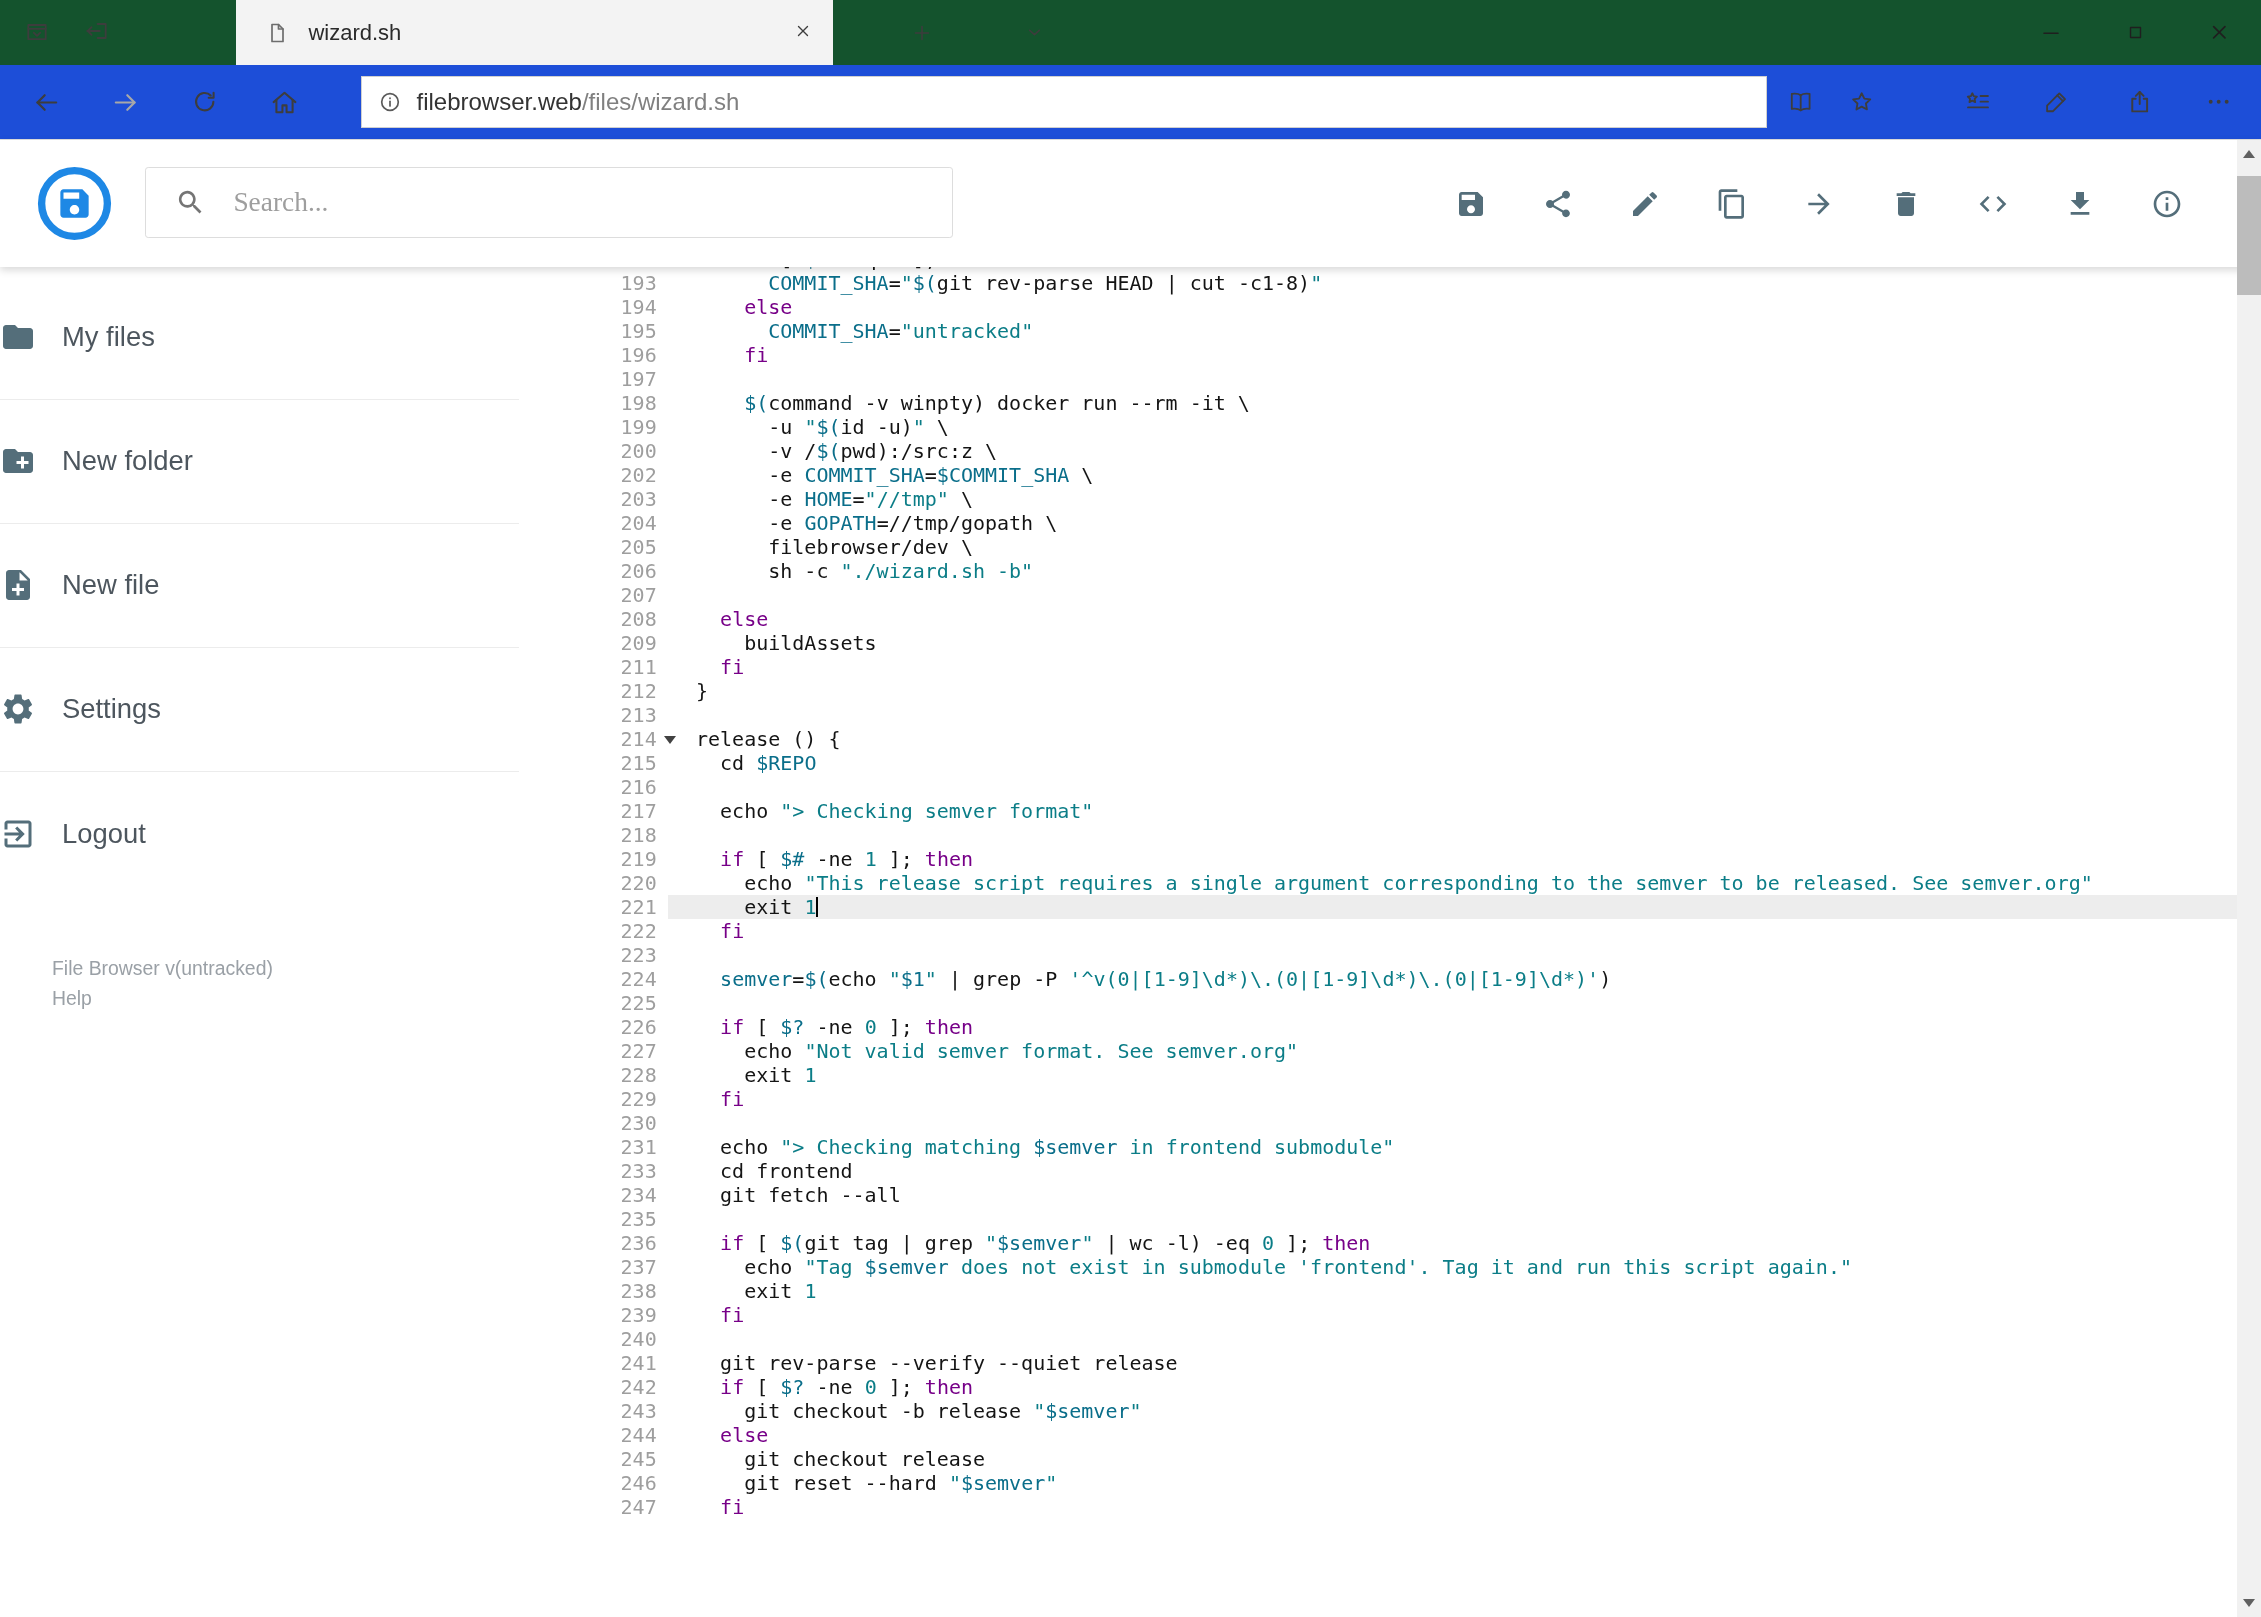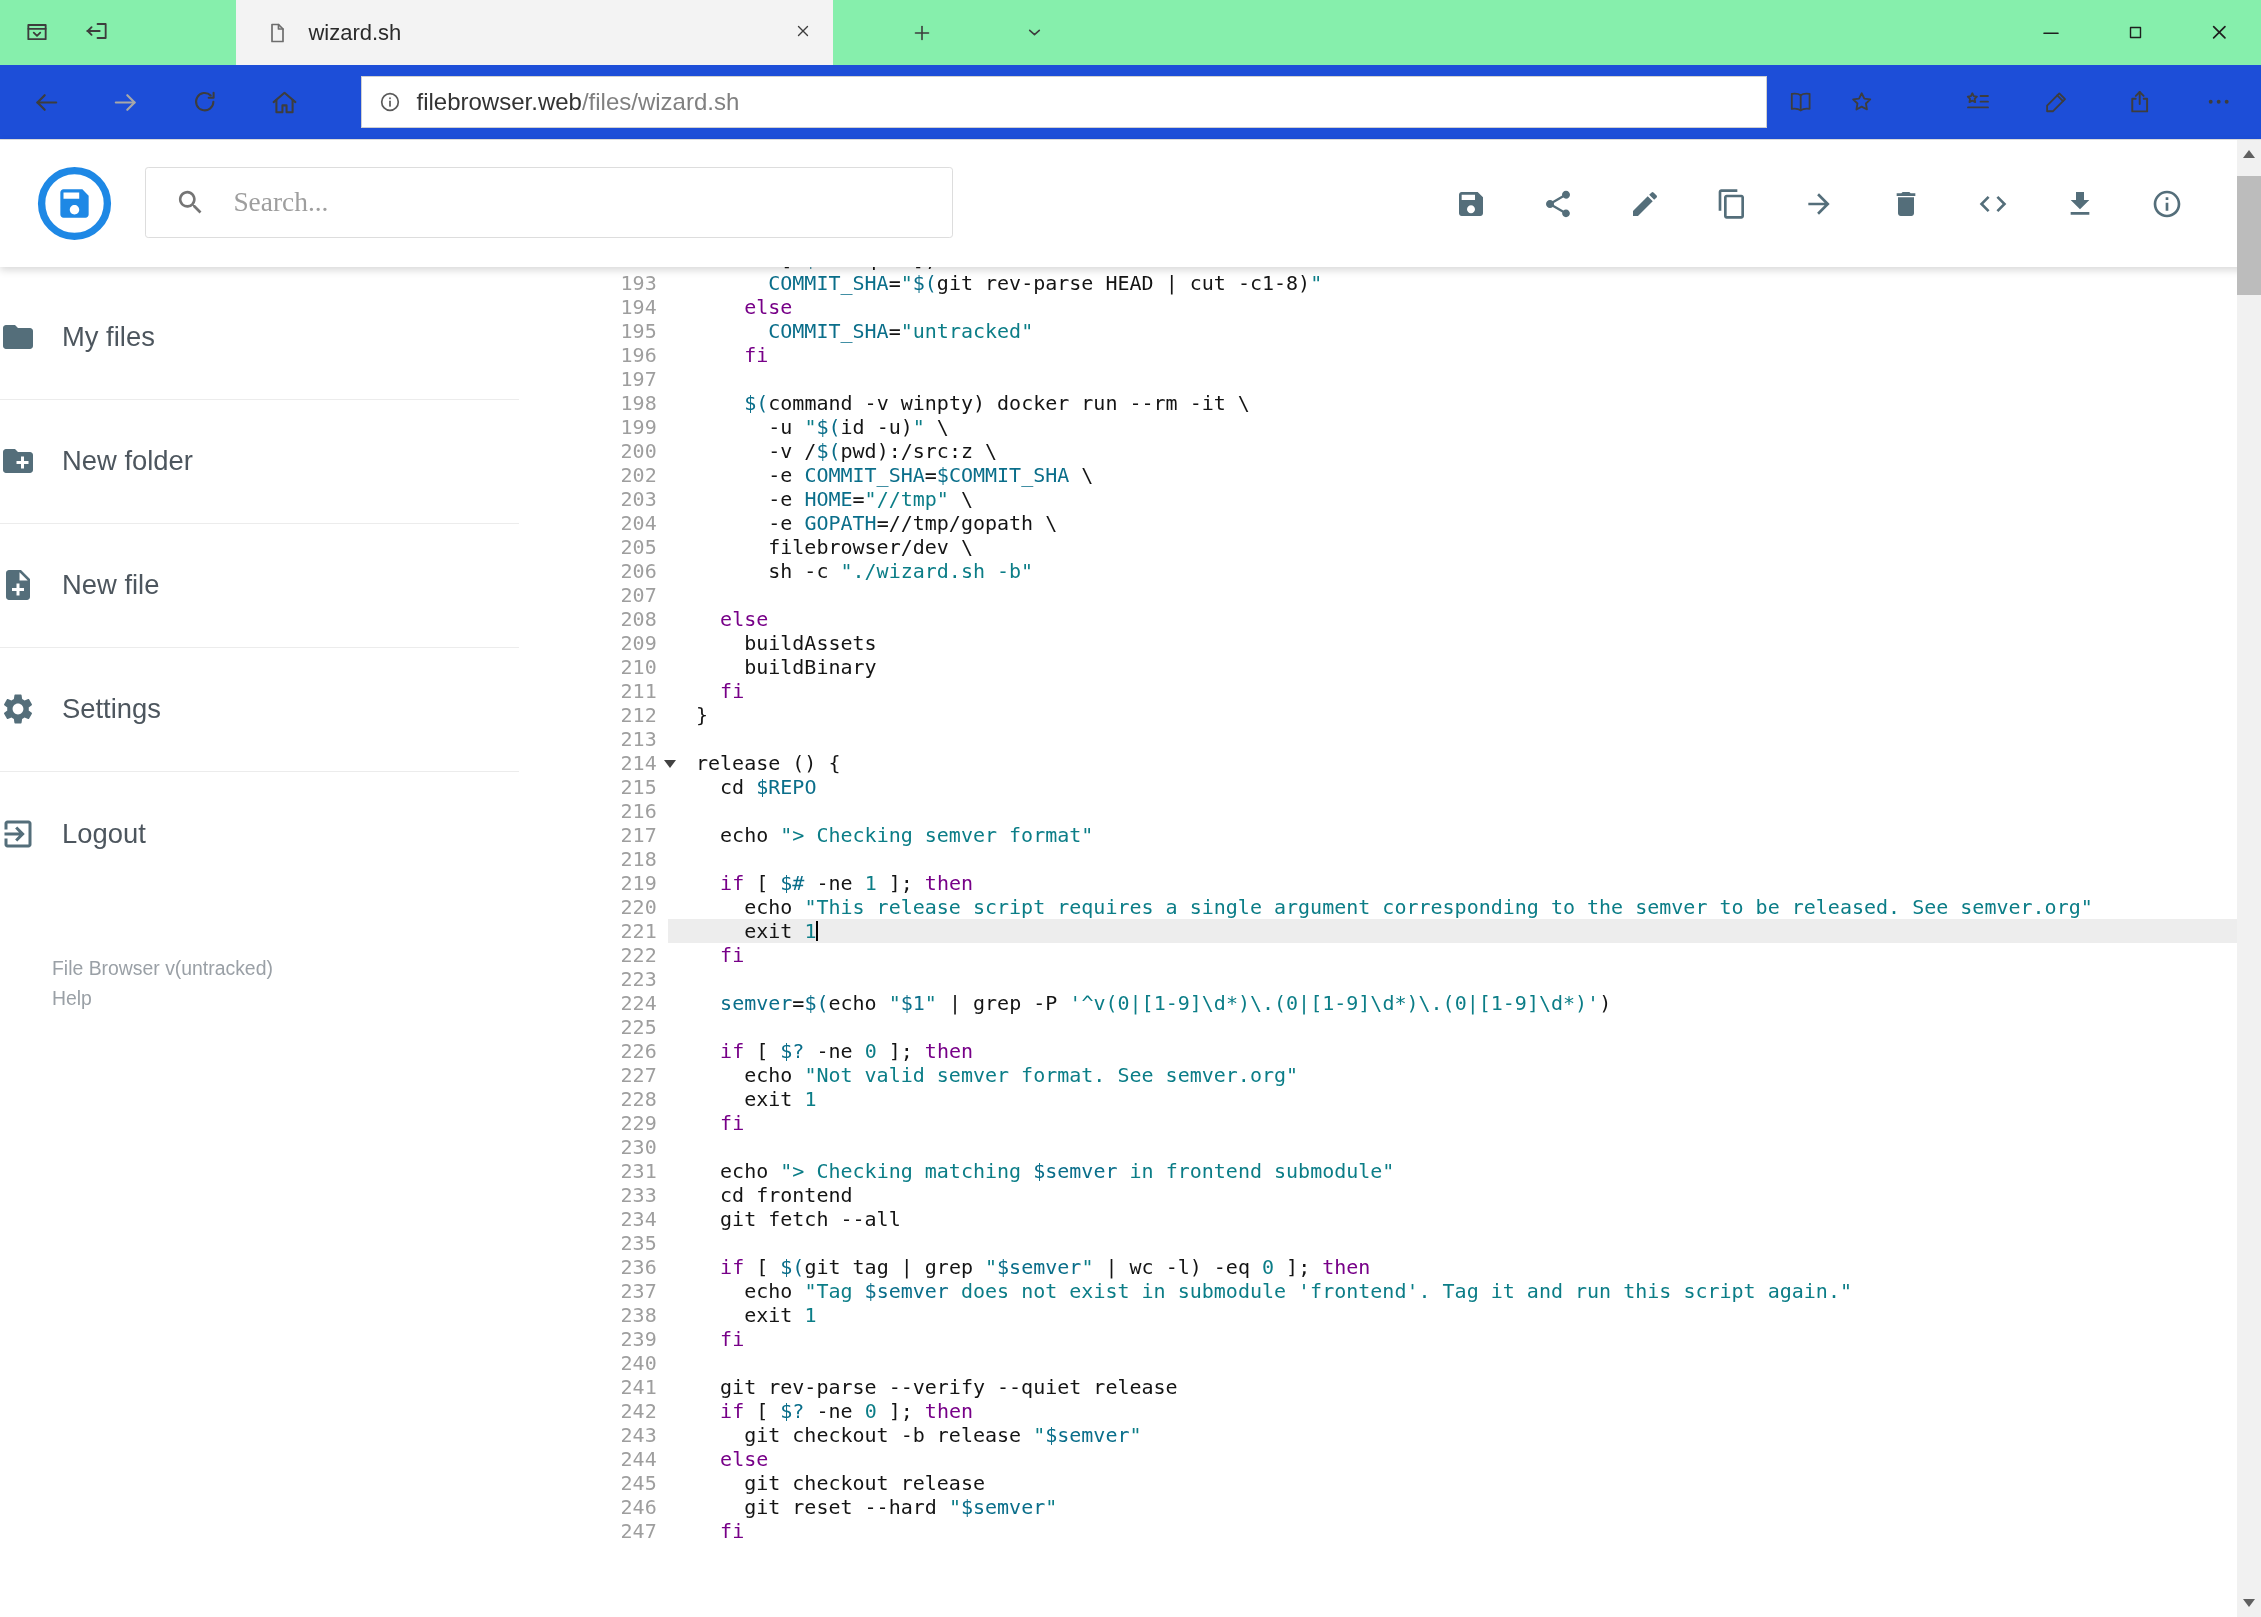--- a/index.html
+++ b/index.html
@@ -7,21 +7,21 @@
   button{cursor:pointer;}
   html,body{width:2261px;height:1617px;}
   body{font-family:"Liberation Sans",sans-serif;background:#fff;overflow:hidden;position:relative;color:#222;}
   .ic{display:inline-flex;align-items:center;justify-content:center;color:#3d3d3d;}
   .ic svg{width:100%;height:100%;display:block;}
   .ic22{width:18px;height:18px}.ic26{width:21px;height:21px}.ic28{width:22.6px;height:22.6px}
   .ic30{width:24px;height:24px}.ic32{width:26px;height:26px}.ic34{width:27.4px;height:27.4px}
   .ic36{width:29px;height:29px}.ic38{width:31px;height:31px}.ic44{width:36px;height:36px}
 
   
-  .titlebar{position:absolute;top:0;left:0;width:2261px;height:65px;background:#86efac;}
+  .titlebar{position:absolute;top:0;left:0;width:2261px;height:65px;background:#14532d;}
   .tb-left{position:absolute;left:24px;top:0;height:65px;display:flex;align-items:center;gap:34px;}
   .tab{position:absolute;left:236px;top:0;width:597px;height:65px;background:#f3f3f3;display:flex;align-items:center;padding:0 21px 0 29px;}
   .tab .fav{color:#6d6d6d;}
   .tab-title{flex:1;margin-left:19.4px;font-size:22px;color:#2b2b2b;white-space:nowrap;overflow:hidden;}
   .newtab{position:absolute;left:903px;top:0;height:65px;width:37px;display:flex;align-items:center;justify-content:center;}
   .tabmenu{position:absolute;left:1016px;top:0;height:65px;width:37px;display:flex;align-items:center;justify-content:center;}
   .win-controls{position:absolute;right:0;top:0;height:65px;display:flex;}
   .win-btn{width:84px;height:65px;display:flex;align-items:center;justify-content:center;}
   .win-btn .ic{color:#1f1f1f;}
 
@@ -448,24 +448,20 @@
           </div>
           <div class="cm-row">
             <div class="cm-gutter"><span>208</span></div>
             <div class="cm-code">  <span class="tk-kw">else</span></div>
           </div>
           <div class="cm-row">
             <div class="cm-gutter"><span>209</span></div>
             <div class="cm-code">    buildAssets</div>
           </div>
           <div class="cm-row">
-            <div class="cm-gutter"><span>210</span></div>
-            <div class="cm-code">    buildBinary</div>
-          </div>
-          <div class="cm-row">
             <div class="cm-gutter"><span>211</span></div>
             <div class="cm-code">  <span class="tk-kw">fi</span></div>
           </div>
           <div class="cm-row">
             <div class="cm-gutter"><span>212</span></div>
             <div class="cm-code">}</div>
           </div>
           <div class="cm-row">
             <div class="cm-gutter"><span>213</span></div>
             <div class="cm-code"></div>

